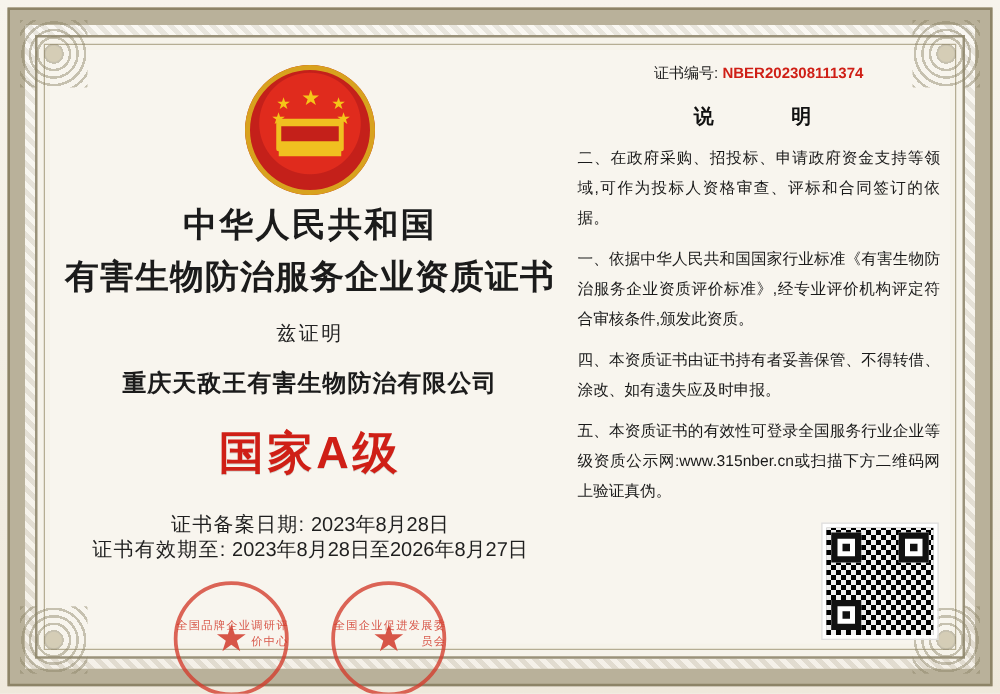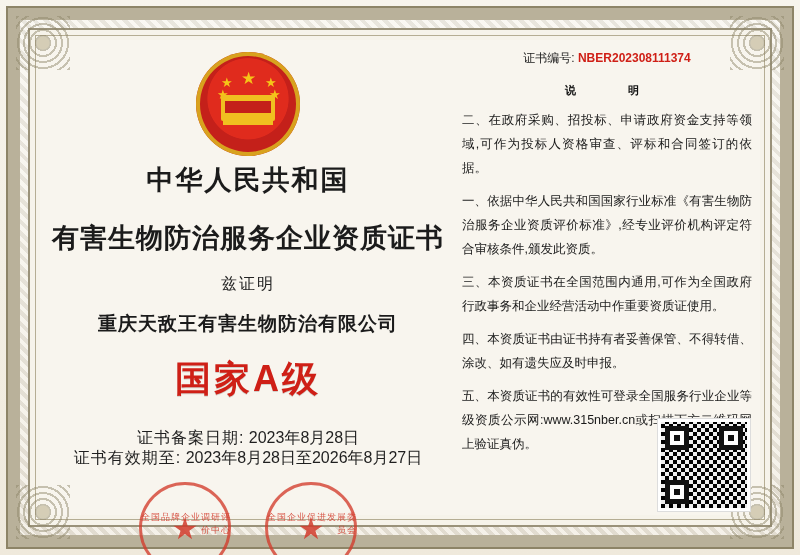--- a/index.html
+++ b/index.html
@@ -97,21 +97,21 @@
   .emblem .s4{ left:52px; top:16px; }
 
   .title1{
     font-family:"DejaVu Sans", sans-serif;
     font-size:27px; font-weight:bold; color:#1b1b1b; letter-spacing:2px;
     margin-top:6px;
   }
   .title2{
     font-family:"DejaVu Sans", sans-serif;
     font-size:27px; font-weight:bold; color:#1b1b1b; letter-spacing:1px;
-    margin-top:22px;
+    margin-top:5px;
   }
   .zizhengming{
     font-size:16px; color:#222; margin-top:18px; letter-spacing:2px;
   }
   .company{
     font-size:19px; font-weight:bold; color:#1b1b1b; margin-top:16px; letter-spacing:1px;
   }
   .grade{
     font-size:36px; font-weight:bold; color:#cf1f16; margin-top:18px; letter-spacing:3px;
     text-shadow:0 1px 0 rgba(0,0,0,.15);
@@ -141,21 +141,21 @@
     position:absolute; left:0; right:0; top:9px; text-align:right;
     font-size:9px; color:#d23b2c; opacity:.85; letter-spacing:1px;margin-top:20px;
   }
 
   
   .cert-no{
     text-align:center; font-size:12px; color:#1b1b1b; letter-spacing:0px;
   }
   .cert-no .num{ color:#cf1f16; font-weight:bold; }
   .shuoming{
-    text-align:center; font-size:11px; font-weight:bold; color:#111;
+    text-align:center; font-size:16px; font-weight:bold; color:#111;
     letter-spacing:10px; margin:16px 0 10px 0;
   }
   .para{
     font-size:12.5px; color:#1a1a1a; line-height:24px; text-indent:0;
     margin-bottom:9px; text-align:justify;
   }
 
   .qr{
     position:absolute; right:2px; bottom:0px;
     width:92px; height:92px;
@@ -236,21 +236,20 @@
     <div class="right-col">
       <div class="cert-no">
         <span>证书编号:</span>
         <span class="num">NBER202308111374</span>
       </div>
 
       <div class="shuoming">说　　明</div>
 
       <div class="para"><span>二、在政府采购、招投标、申请政府资金支持等领域,可作为投标人资格审查、评标和合同签订的依据。</span></div>
       <div class="para"><span>一、依据中华人民共和国国家行业标准《有害生物防治服务企业资质评价标准》,经专业评价机构评定符合审核条件,颁发此资质。</span></div>
-      <div class="para"><span>三、本资质证书在全国范围内通用,可作为全国政府行政事务和企业经营活动中作重要资质证使用。</span></div>
       <div class="para"><span>四、本资质证书由证书持有者妥善保管、不得转借、涂改、如有遗失应及时申报。</span></div>
       <div class="para"><span>五、本资质证书的有效性可登录全国服务行业企业等级资质公示网:www.315nber.cn或扫描下方二维码网上验证真伪。</span></div>
 
       <div class="qr">
         <span class="pe a">
             <i></i>
           </span>
         <span class="pe b">
             <i></i>
           </span>

